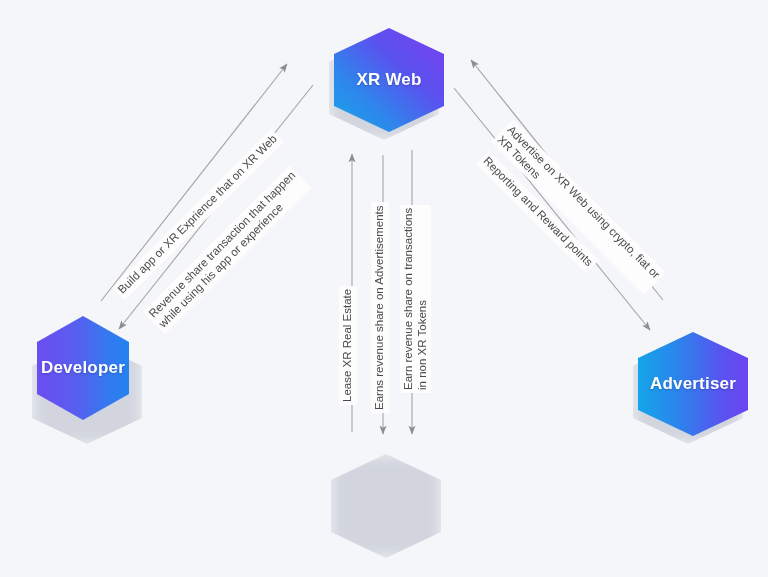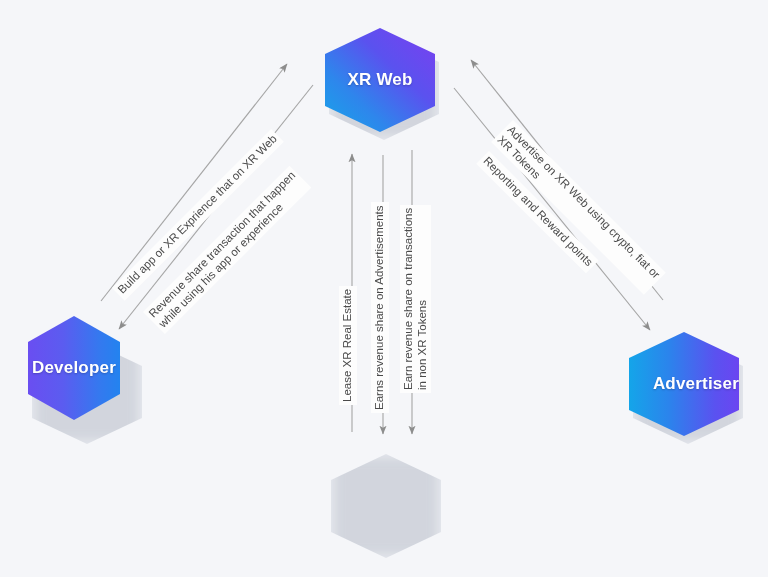--- a/index.html
+++ b/index.html
@@ -27,20 +27,21 @@
   }
 
   
   .node {
     position: absolute;
     display: flex;
     align-items: center;
     justify-content: center;
     -webkit-clip-path: polygon(50% 0%, 100% 25%, 100% 75%, 50% 100%, 0% 75%, 0% 25%);
     clip-path: polygon(50% 0%, 100% 25%, 100% 75%, 50% 100%, 0% 75%, 0% 25%);
+    margin-left: 9px;
   }
   .node-shadow {
     position: absolute;
     -webkit-clip-path: polygon(50% 0%, 100% 25%, 100% 75%, 50% 100%, 0% 75%, 0% 25%);
     clip-path: polygon(50% 0%, 100% 25%, 100% 75%, 50% 100%, 0% 75%, 0% 25%);
     background: rgba(120, 130, 150, 0.28);
     filter: blur(7px);
   }
   .node-label {
     color: #ffffff;
@@ -61,21 +62,20 @@
 
   #node-developer {
     left: 28px; top: 316px; width: 92px; height: 104px;
     background: linear-gradient(to right, #6a4ef1 0%, #5b5cf0 38%, #3479ef 78%, #2383ef 100%);
   }
   #shadow-developer { left: 32px; top: 340px; width: 110px; height: 104px; }
 
   #node-advertiser {
     left: 629px; top: 332px; width: 110px; height: 104px;
     background: linear-gradient(to right, #14a5e9 0%, #2b84ec 36%, #5a52f0 78%, #6b45f1 100%);
-    justify-content: flex-end;
   }
   #shadow-advertiser { left: 633px; top: 340px; width: 110px; height: 104px; }
 
   #node-owner {
     left: 327px; top: 446px; width: 110px; height: 104px;
     background: linear-gradient(to top right, #6d45f1 0%, #5b57f0 32%, #2f80ee 72%, #2091ea 100%);
   }
   #shadow-owner { left: 331px; top: 454px; width: 110px; height: 104px; }
 
   

